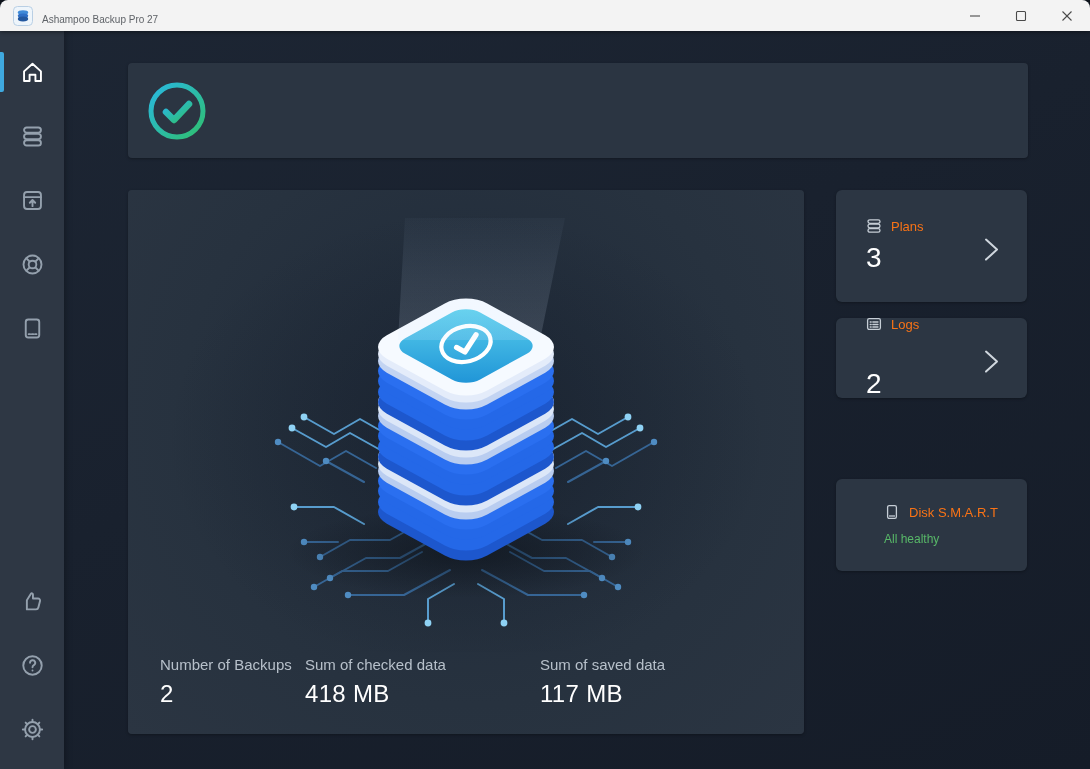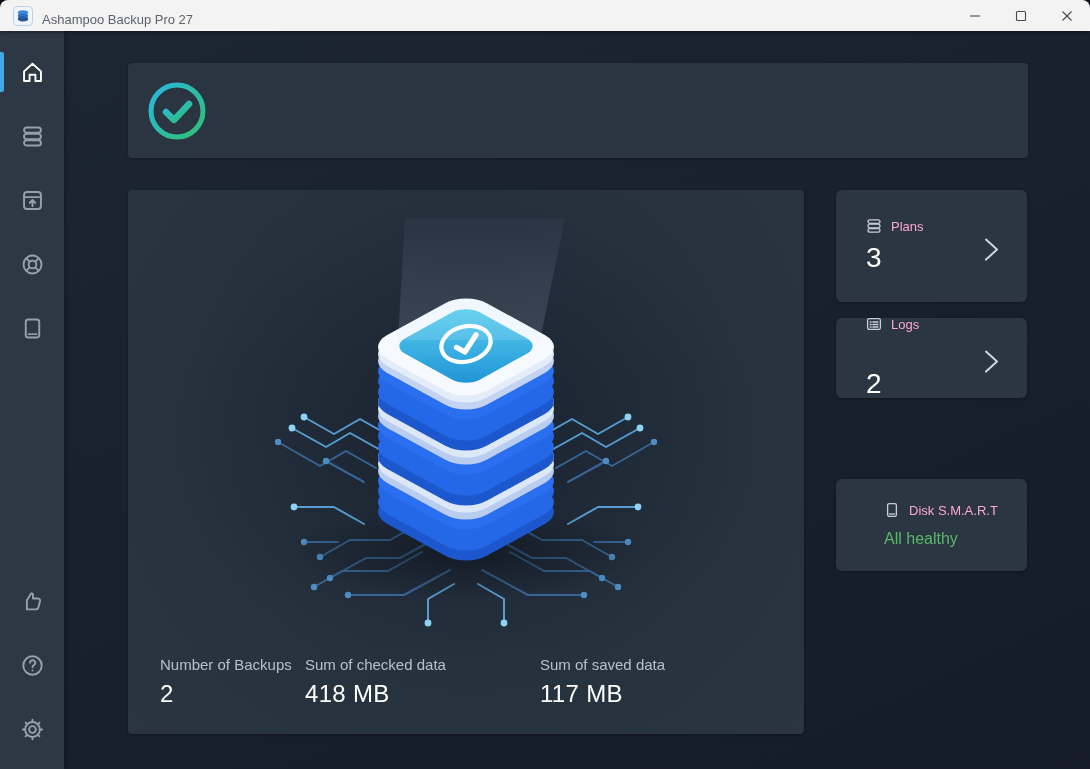--- a/index.html
+++ b/index.html
@@ -9,21 +9,21 @@
     background:linear-gradient(155deg,#1d2634 0%,#19212e 45%,#151c28 100%);
     border-radius:8px 8px 0 0;
   }
   
   .titlebar {
     position:absolute; left:0; top:0; width:1090px; height:31px;
     background:#f3f3f3; display:flex; align-items:center;
     box-shadow:0 1px 4px rgba(0,0,0,.45); z-index:30;
   }
   .app-icon { margin-left:13px; width:20px; height:20px; }
-  .app-title { margin-left:9px; font-size:13px; color:#5f6368;margin-top:8px; }
+  .app-title { margin-left:9px; font-size:10px; color:#5f6368;margin-top:8px; }
   .win-controls { margin-left:auto; display:flex; height:31px; }
   .win-btn { width:46px; height:31px; display:flex; align-items:center; justify-content:center; cursor:default; }
   .win-btn svg { stroke:#4a4a4a; }
   
   .sidebar {
     position:absolute; left:0; top:31px; width:64px; height:738px;
     background:#2e3744; display:flex; flex-direction:column;
     padding-top:9px; padding-bottom:8px; z-index:20;
     box-shadow:2px 0 6px rgba(0,0,0,.25);
   }
@@ -61,24 +61,24 @@
   
   .card {
     position:absolute; left:836px; width:191px; background:#2c3643;
     border-radius:6px; box-shadow:0 1px 3px rgba(0,0,0,.3);
     display:flex; flex-direction:column; justify-content:center;
     padding-left:30px; cursor:pointer;
   }
   .card-1 { top:190px; height:112px; }
   .card-2 { top:318px; height:80px;gap:28px; }
   .card-3 { top:479px; height:92px;padding-left:48px; }
-  .card-head { display:flex; align-items:center; gap:9px; color:#f9a8d4; font-size:13px; }
+  .card-head { display:flex; align-items:center; gap:9px; color:#f97316; font-size:13px; }
   .card-head svg { color:#c6ced6; }
   .card-value { font-size:28px; color:#ffffff; margin-top:8px; }
-  .card-value.green { font-size:16px; color:#58b868; margin-top:12px; }
+  .card-value.green { font-size:12px; color:#58b868; margin-top:12px; }
   .chevron { position:absolute; right:26px; top:50%; transform:translateY(-38%); }
 </style>
 </head>
 <body>
 
 <div class="window">
 
   <div class="titlebar">
     <svg class="app-icon" viewBox="0 0 20 20">
       <rect x="0.5" y="0.5" width="19" height="19" rx="4" fill="#eef5fb" stroke="#b9cfe4"></rect>

